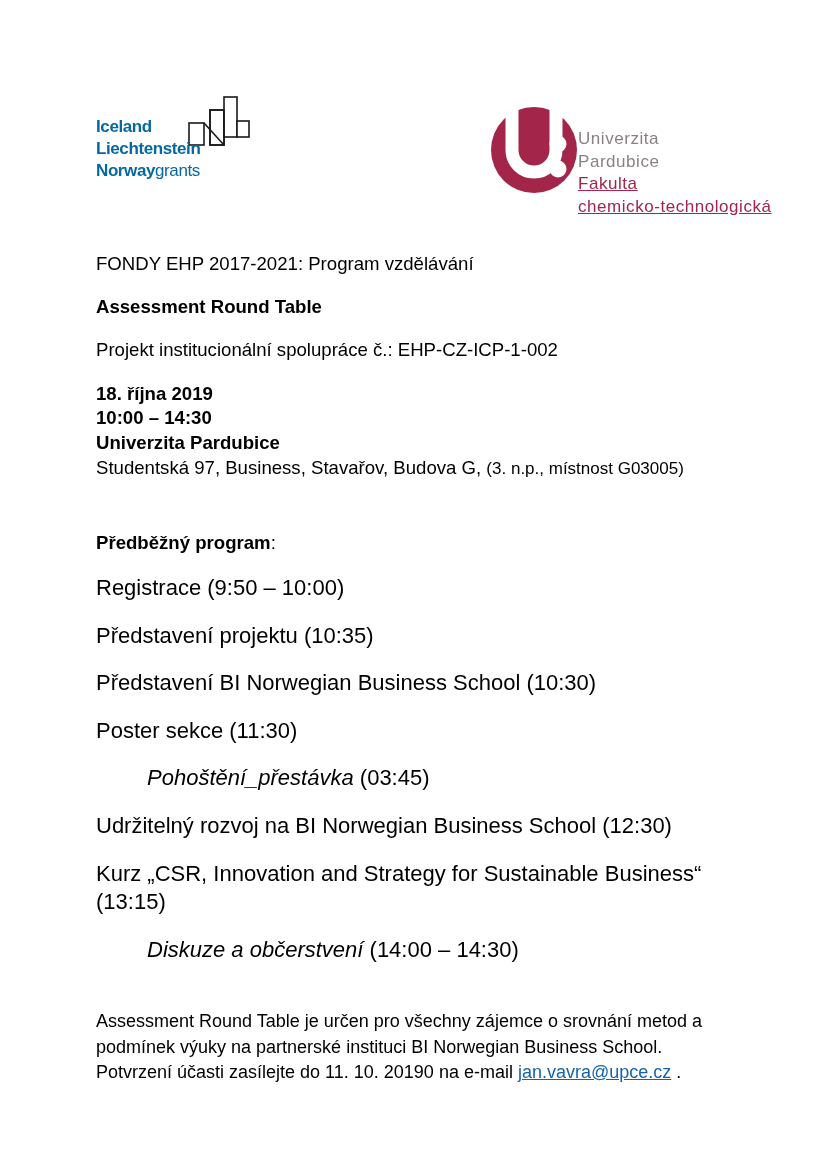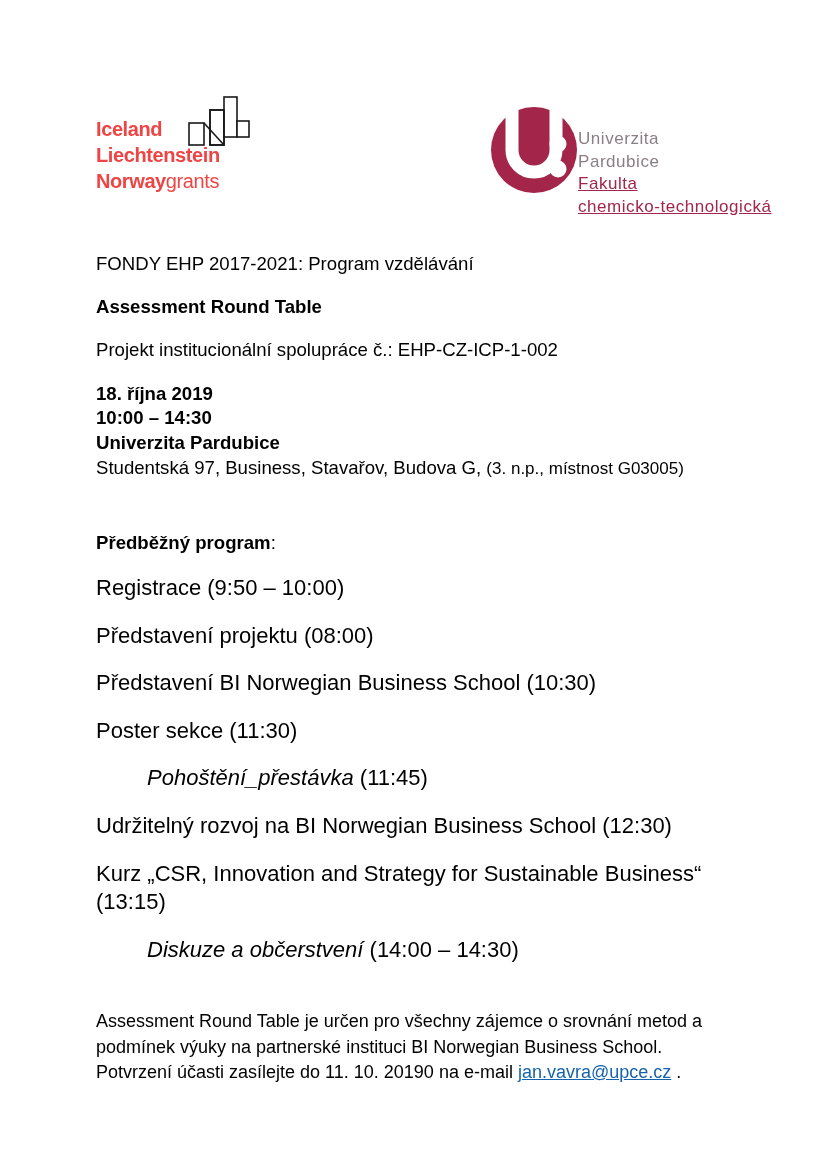--- a/index.html
+++ b/index.html
@@ -38,23 +38,23 @@
     left: 92px;
     top: 2px;
     width: 62px;
     height: 56px;
   }
   .eea-text {
     position: absolute;
     left: 0;
     top: 22px;
     line-height: 1.30;
-    font-size: 20px;
+    font-size: 17px;
     letter-spacing: -0.4px;
-    color: #ef4444;
+    color: #0369a1;
   }
   .eea-line {
     white-space: nowrap;
     font-weight: bold;
   }
   .eea-line .light {
     font-weight: normal;
   }
 
   
@@ -198,24 +198,24 @@
     <p class="para bold">10:00 – 14:30</p>
     <p class="para bold">Univerzita Pardubice</p>
     <p class="para"><span>Studentská 97, Business, Stavařov, Budova G,</span> <span class="small-note">(3. n.p., místnost G03005)</span></p>
   </div>
 
   <div class="gap-xl"></div>
 
   <p class="para"><b>Předběžný program</b><span>:</span></p>
 
   <p class="prog-line">Registrace (9:50 – 10:00)</p>
-  <p class="prog-line">Představení projektu (08:00)</p>
+  <p class="prog-line">Představení projektu (10:35)</p>
   <p class="prog-line">Představení BI Norwegian Business School (10:30)</p>
   <p class="prog-line">Poster sekce (11:30)</p>
-  <p class="prog-line indent"><span class="it">Pohoštění_přestávka</span><span> (11:45)</span></p>
+  <p class="prog-line indent"><span class="it">Pohoštění_přestávka</span><span> (03:45)</span></p>
   <p class="prog-line">Udržitelný rozvoj na BI Norwegian Business School (12:30)</p>
   <p class="prog-line wrap">Kurz „CSR, Innovation and Strategy for Sustainable Business“ (13:15)</p>
   <p class="prog-line indent"><span class="it">Diskuze a občerstvení</span><span> (14:00 – 14:30)</span></p>
 
   <div class="gap-lg"></div>
 
   <p class="closing"><span>Assessment Round Table je určen pro všechny zájemce o srovnání metod a podmínek výuky na partnerské instituci BI Norwegian Business School. Potvrzení účasti zasílejte do 11. 10. 20190 na e-mail </span><a href="#" class="maillink">jan.vavra@upce.cz</a><span> .</span></p>
 
 </div>
 

